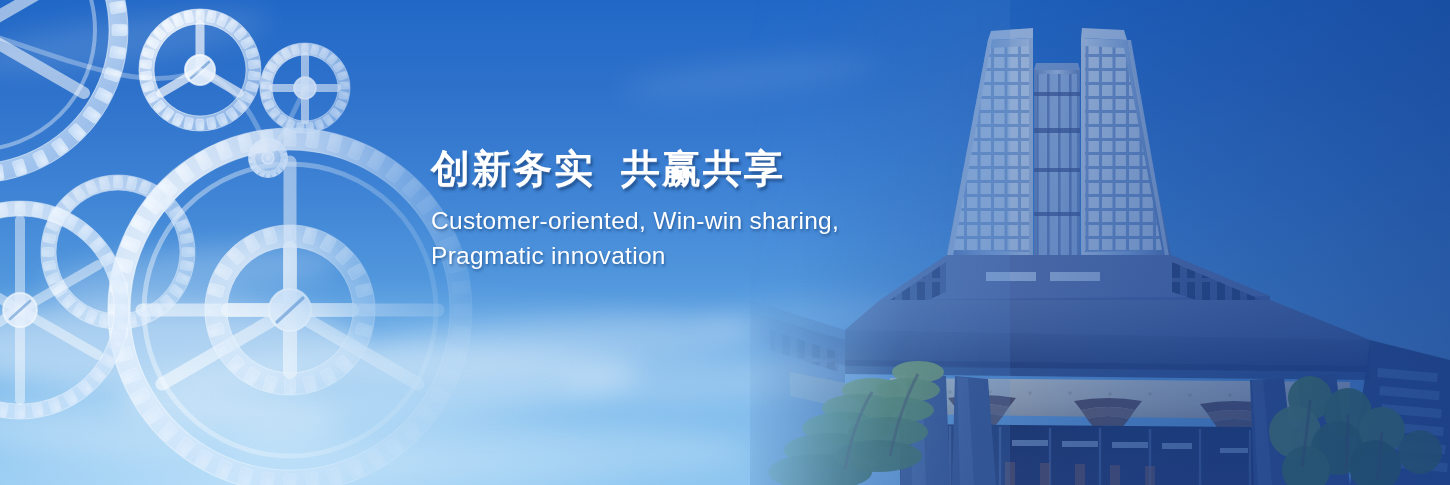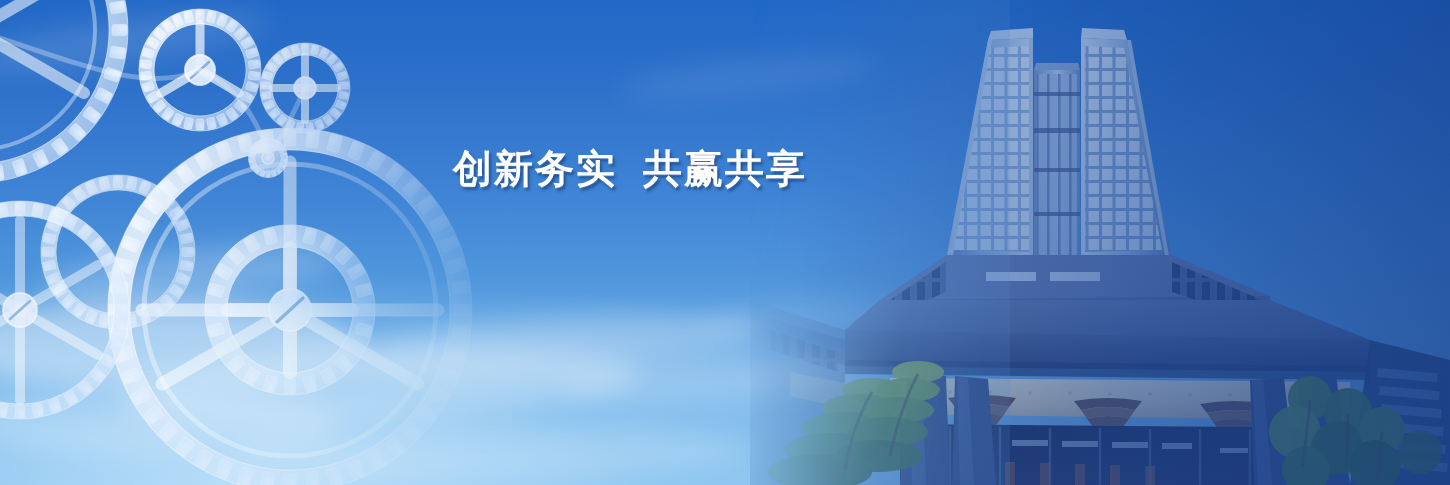--- a/index.html
+++ b/index.html
@@ -42,21 +42,21 @@
   .gears svg{width:100%;height:100%;display:block;}
 
   
   .photo{position:absolute;right:0;top:0;width:700px;height:485px;overflow:hidden;
     -webkit-mask-image:linear-gradient(100deg, rgba(0,0,0,0) 0%, rgba(0,0,0,.10) 9%, rgba(0,0,0,.45) 17%, rgba(0,0,0,.85) 27%, #000 38%);
             mask-image:linear-gradient(100deg, rgba(0,0,0,0) 0%, rgba(0,0,0,.10) 9%, rgba(0,0,0,.45) 17%, rgba(0,0,0,.85) 27%, #000 38%);
   }
   .photo svg{display:block;width:700px;height:485px;}
 
   
-  .copy{position:absolute;left:453px;top:141px;z-index:40;}
+  .copy{position:absolute;left:431px;top:141px;z-index:40;}
   .cn{
     color:#ffffff;font-weight:bold;font-size:39px;line-height:55px;
     letter-spacing:2px;white-space:nowrap;
     text-shadow:2px 3px 3px rgba(12,45,95,.55), 0 1px 0 rgba(255,255,255,.3);
   }
   .cn .gap{display:inline-block;width:26px;}
   .en{
     color:#ffffff;font-size:24.5px;line-height:35px;font-weight:500;
     letter-spacing:.3px;white-space:nowrap;
     text-shadow:1px 2px 3px rgba(12,45,95,.5);
@@ -1204,15 +1204,19 @@
       <rect x="0" y="0" width="700" height="485" fill="url(#coolWash)"></rect>
 
       <rect x="0" y="0" width="260" height="485" fill="#5d9ade" opacity=".18"></rect>
     </svg>
   </div>
 
   <div class="sky-right"></div>
 
   <div class="copy">
     <div class="cn"><span>创新务实</span><span class="gap"></span><span>共赢共享</span></div>
+    <div class="en-wrap">
+      <div class="en">Customer-oriented, Win-win sharing,</div>
+      <div class="en">Pragmatic innovation</div>
+    </div>
   </div>
 
 </div>
 
 </body></html>

